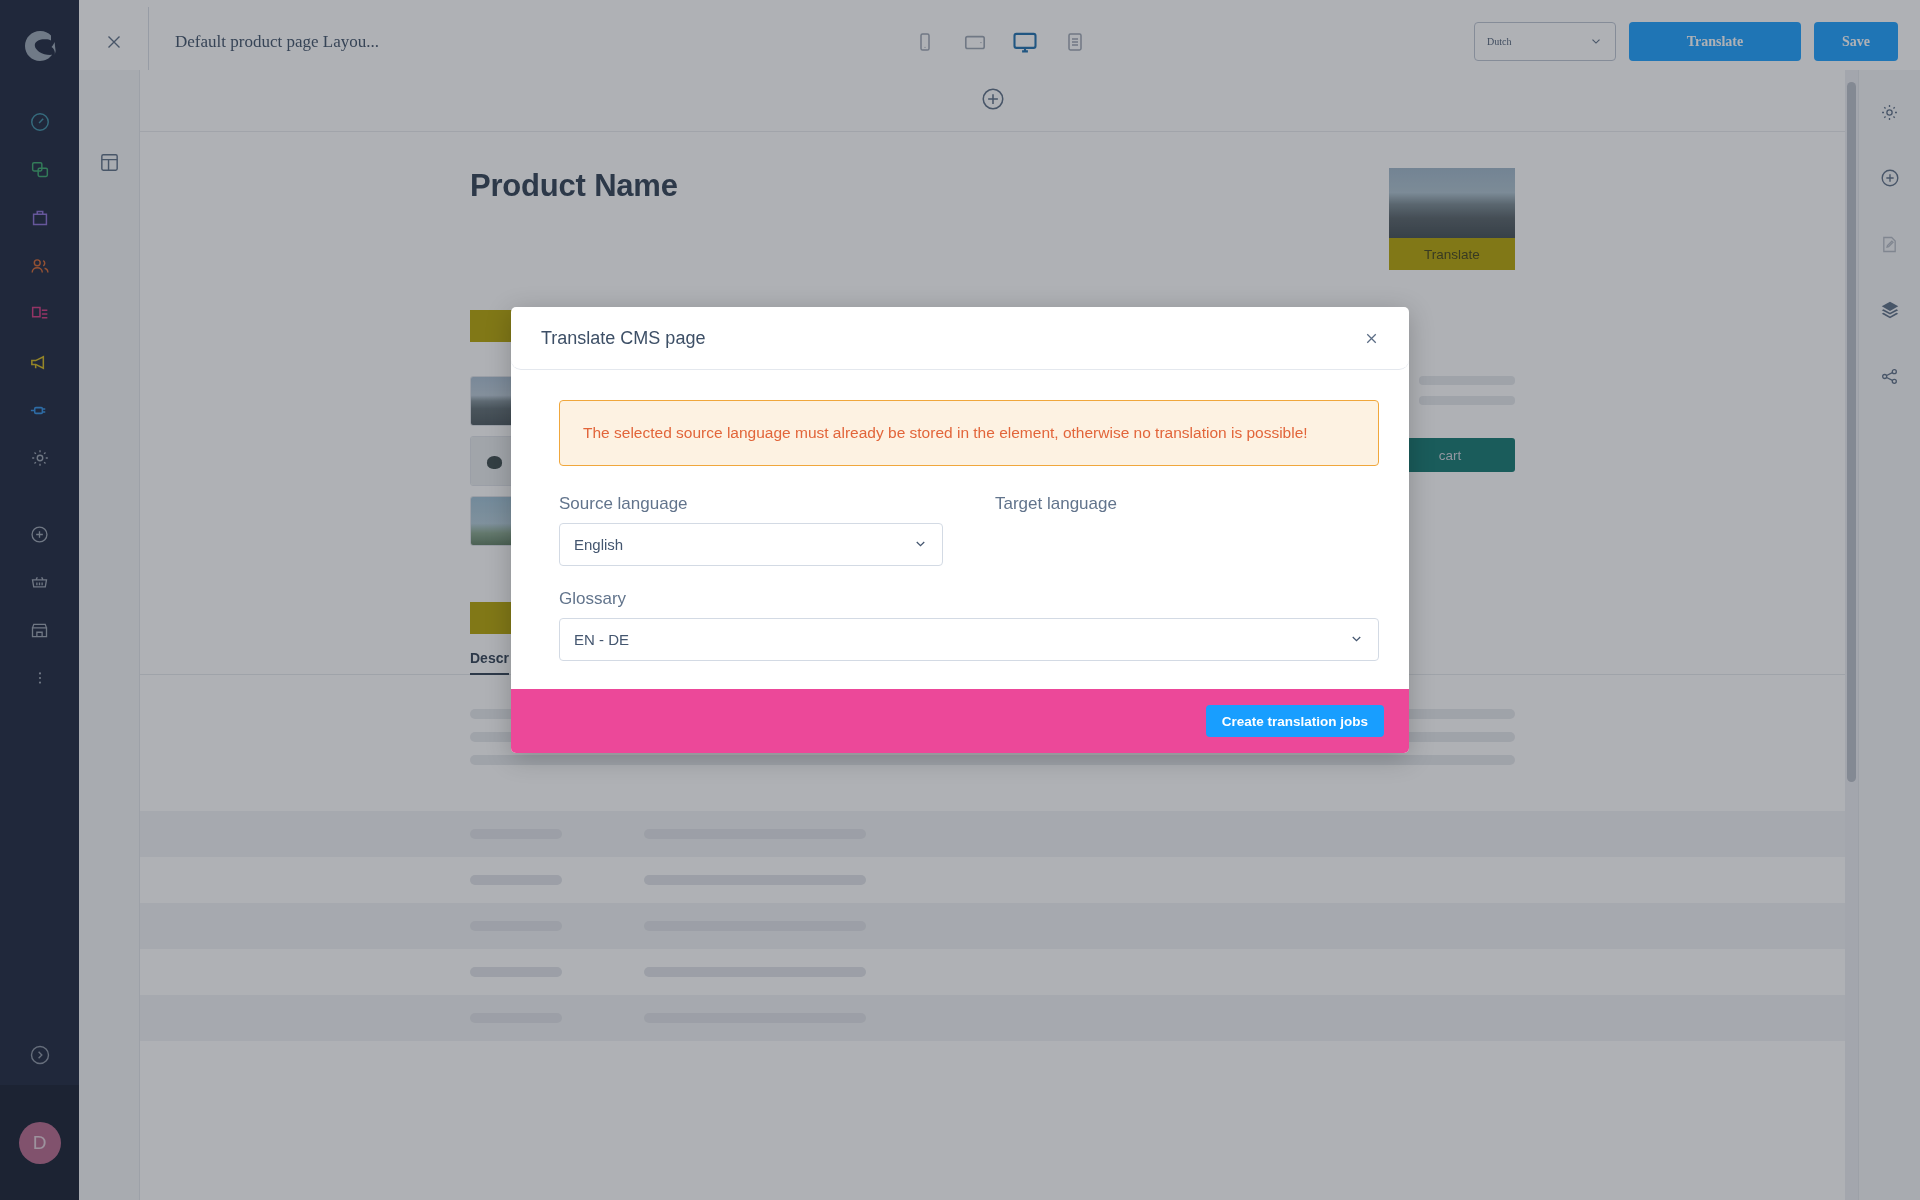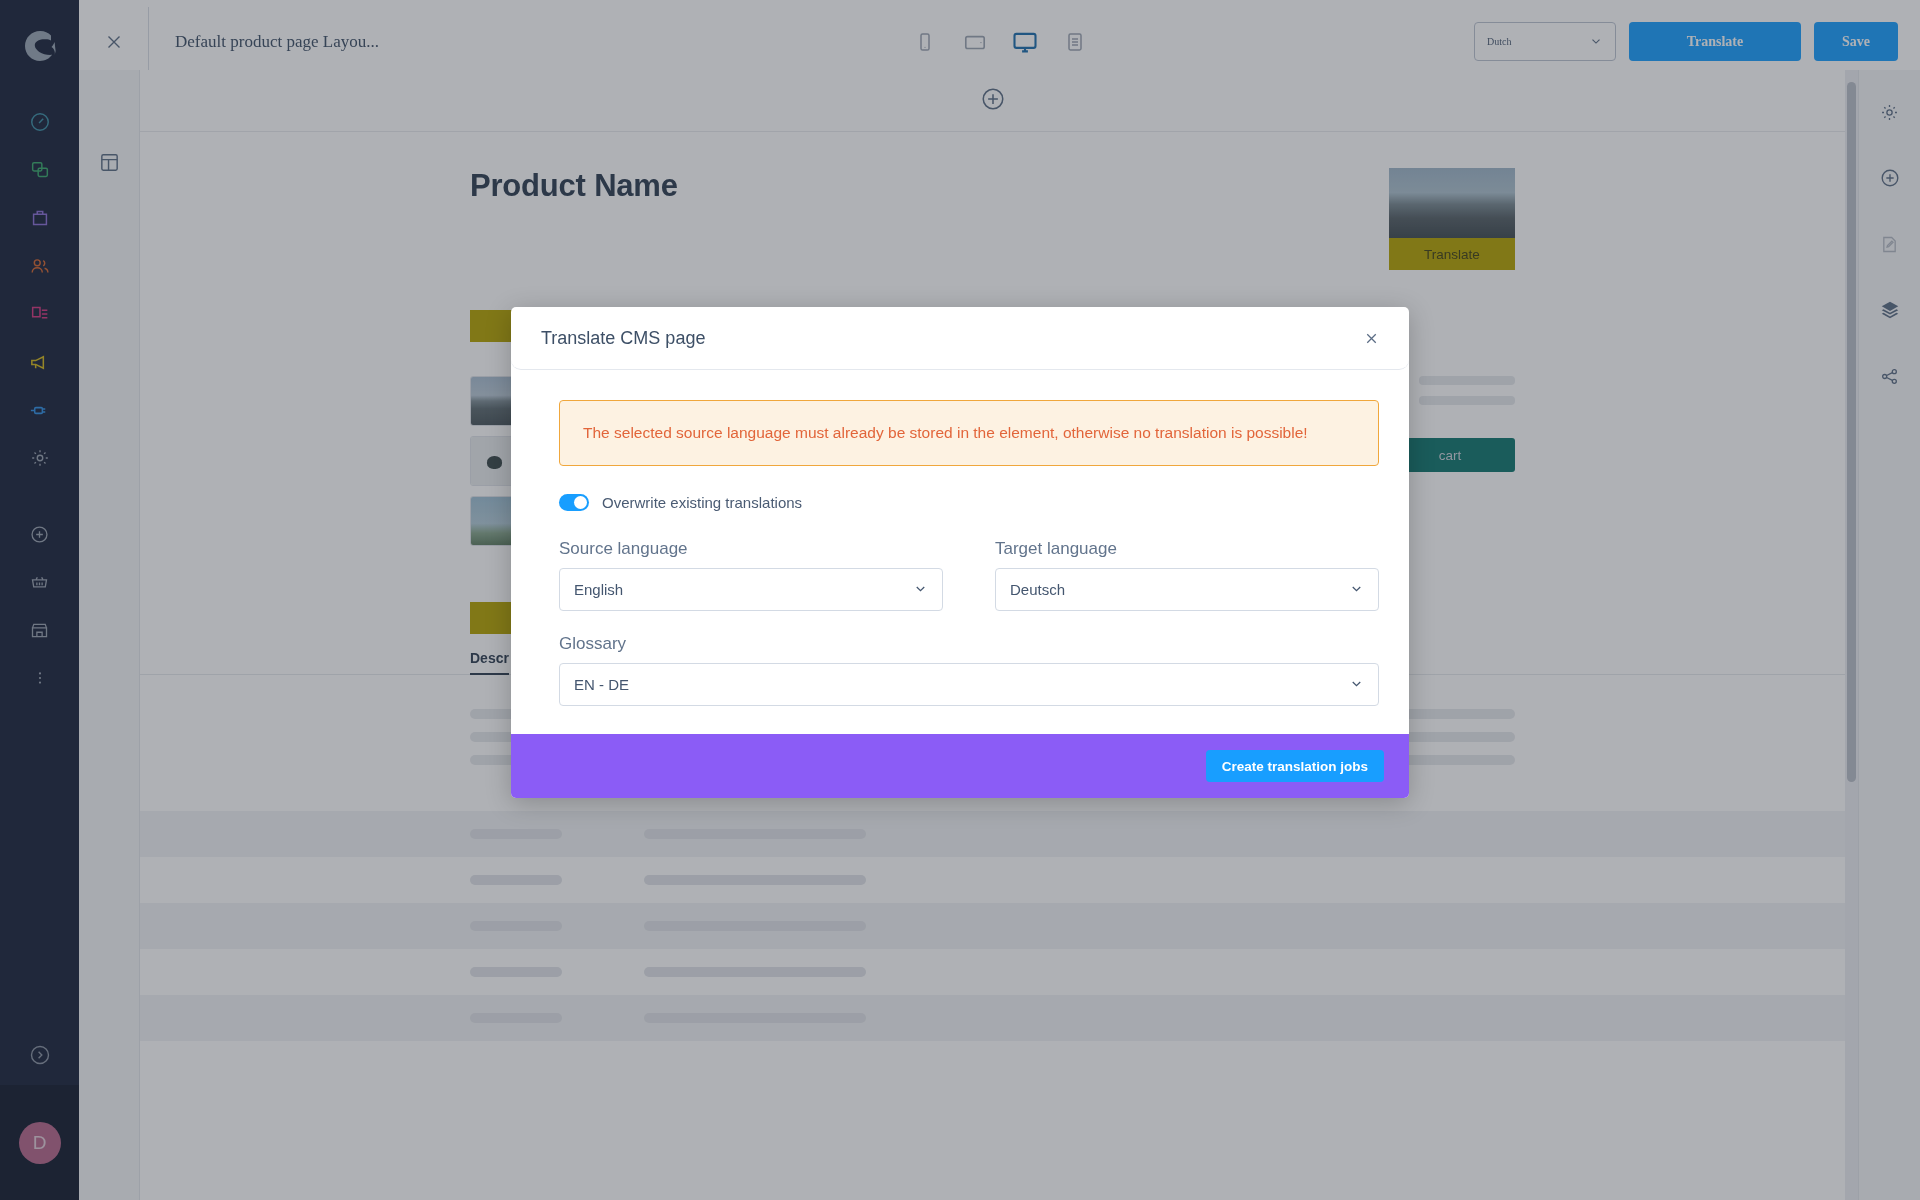--- a/index.html
+++ b/index.html
@@ -196,21 +196,21 @@
   .field { flex: 1; }
   .field-label { font-size: 17px; color: #62748c; margin-bottom: 9px; }
   .select {
     height: 43px; border: 1px solid #d3dae4; border-radius: 4px;
     background: #fff; display:flex; align-items:center; padding: 0 14px;
     font-size: 15px; color: #44566f; cursor: pointer;
   }
   .select .chev { margin-left: auto; }
   .field-full { margin-top: 23px; }
   .modal-foot {
-    background: #8b5cf6; padding: 16px 25px; display:flex; justify-content:flex-end;
+    background: #ec4899; padding: 16px 25px; display:flex; justify-content:flex-end;
   }
   .btn-create {
     background: #189eff; color:#fff; border:none; border-radius:4px;
     height: 32px; padding: 0 16px; font-size: 13.5px; font-weight:700;
     cursor:pointer; font-family: inherit;
   }
 </style>
 </head>
 <body>
 
@@ -509,49 +509,35 @@
       <div class="modal-x">
         <svg width="17" height="17" viewBox="0 0 24 24" fill="none" stroke="#5a6c84" stroke-width="1.8">
           <path d="M6 6l12 12M18 6L6 18"></path>
         </svg>
       </div>
     </div>
 
     <div class="modal-body">
       <div class="alert">The selected source language must already be stored in the element, otherwise no translation is possible!</div>
 
-      <div class="toggle-row">
-        <div class="toggle">
-          <div class="knob"></div>
-        </div>
-        <div class="toggle-label">Overwrite existing translations</div>
-      </div>
 
       <div class="form-grid">
         <div class="field">
           <div class="field-label">Source language</div>
           <div class="select">
             <span>English</span>
             <span class="chev">
               <svg width="15" height="15" viewBox="0 0 24 24" fill="none" stroke="#44566f" stroke-width="2">
                   <path d="M6 9.5l6 6 6-6"></path>
                 </svg>
             </span>
           </div>
         </div>
         <div class="field">
           <div class="field-label">Target language</div>
-          <div class="select">
-            <span>Deutsch</span>
-            <span class="chev">
-              <svg width="15" height="15" viewBox="0 0 24 24" fill="none" stroke="#44566f" stroke-width="2">
-                  <path d="M6 9.5l6 6 6-6"></path>
-                </svg>
-            </span>
-          </div>
         </div>
       </div>
 
       <div class="field field-full">
         <div class="field-label">Glossary</div>
         <div class="select">
           <span>EN - DE</span>
           <span class="chev">
             <svg width="15" height="15" viewBox="0 0 24 24" fill="none" stroke="#44566f" stroke-width="2">
                 <path d="M6 9.5l6 6 6-6"></path>

